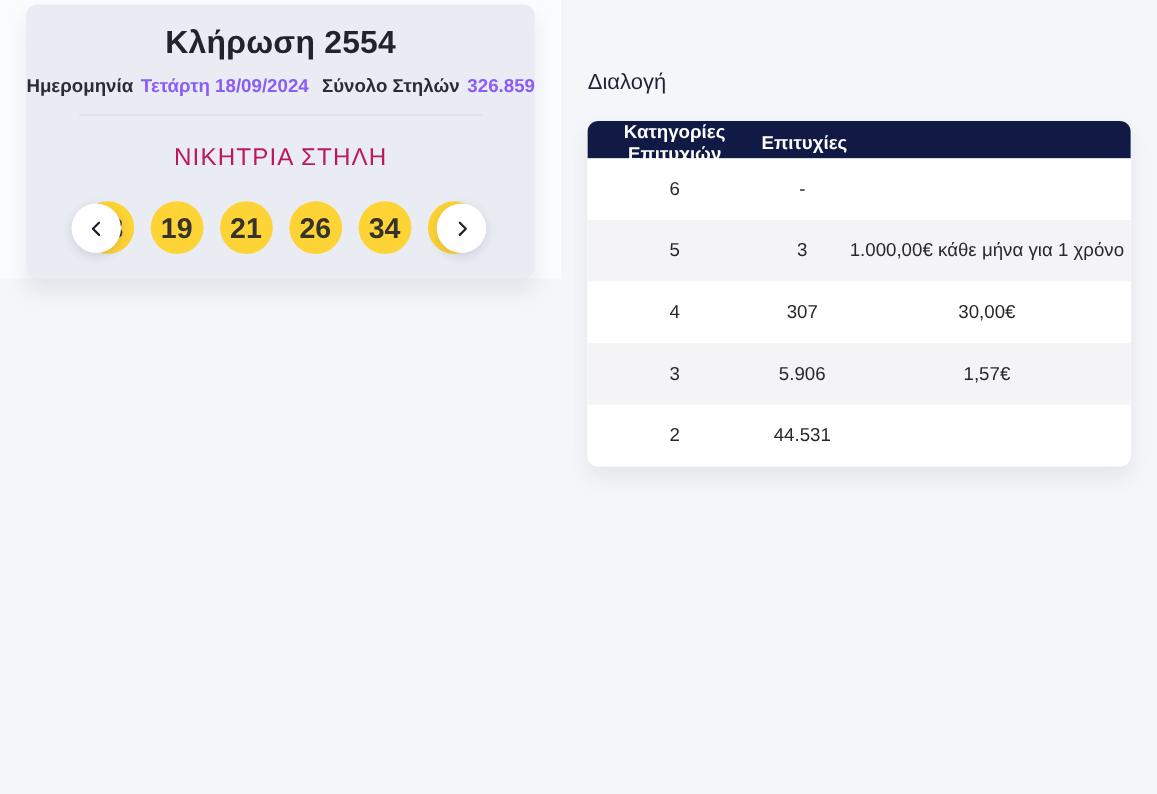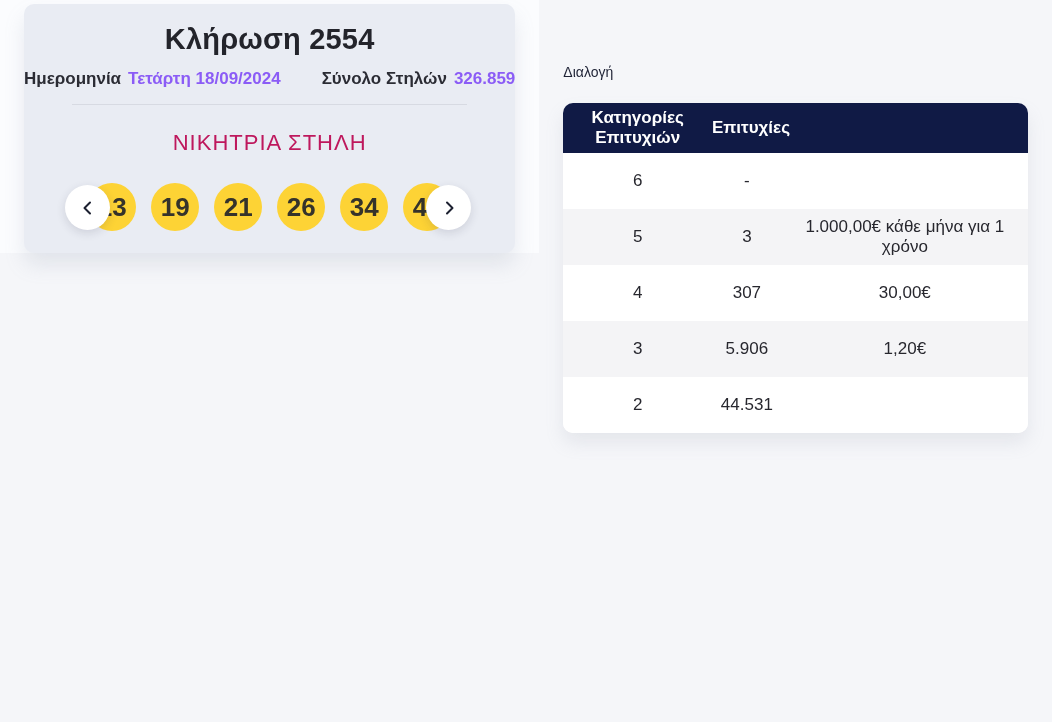--- a/index.html
+++ b/index.html
@@ -32,21 +32,21 @@
     font-size: 29px;
     font-weight: 700;
     color: #23242b;
     letter-spacing: 0.2px;
   }
   .meta-row {
     margin-top: 13px;
     display: flex;
     justify-content: center;
     align-items: baseline;
-    gap: 41px;
+    gap: 12px;
     font-size: 17px;
   }
   .meta-group { display: flex; align-items: baseline; gap: 7px; }
   .meta-label { font-weight: 700; color: #2b2c34; }
   .meta-value { font-weight: 700; color: #8b5cf6; }
   .card-divider {
     height: 1px;
     background: #d7dae2;
     margin: 15px 48px 0;
   }
@@ -95,39 +95,39 @@
   .nav-btn svg { display: block; }
 
   
   .bottom-band {
     background: #f5f6f9;
     padding: 0 24px;
     flex: 1 1 auto;
   }
   .section-title {
     margin-top: 64px;
-    font-size: 14px;
+    font-size: 20px;
     font-weight: 400;
     color: #1e2235;
   }
   .table-card {
     margin-top: 23px;
     border-radius: 10px;
     overflow: hidden;
     background: #ffffff;
     box-shadow: 0 10px 18px rgba(140, 147, 170, 0.16);
   }
   .t-header, .t-row {
     display: grid;
     grid-template-columns: 32% 15% 53%;
     align-items: center;
     text-align: center;
   }
   .t-header {
-    height: 50px;
+    height: 34px;
     background: #101a45;
     color: #ffffff;
     font-size: 17px;
     font-weight: 700;
   }
   .t-row {
     height: 56px;
     font-size: 17px;
     font-weight: 500;
     color: #27272e;
@@ -211,21 +211,21 @@
 
       <div class="t-row">
         <div>4</div>
         <div>307</div>
         <div>30,00€</div>
       </div>
 
       <div class="t-row alt">
         <div>3</div>
         <div>5.906</div>
-        <div>1,20€</div>
+        <div>1,57€</div>
       </div>
 
       <div class="t-row">
         <div>2</div>
         <div>44.531</div>
       </div>
 
     </div>
   </section>
 

